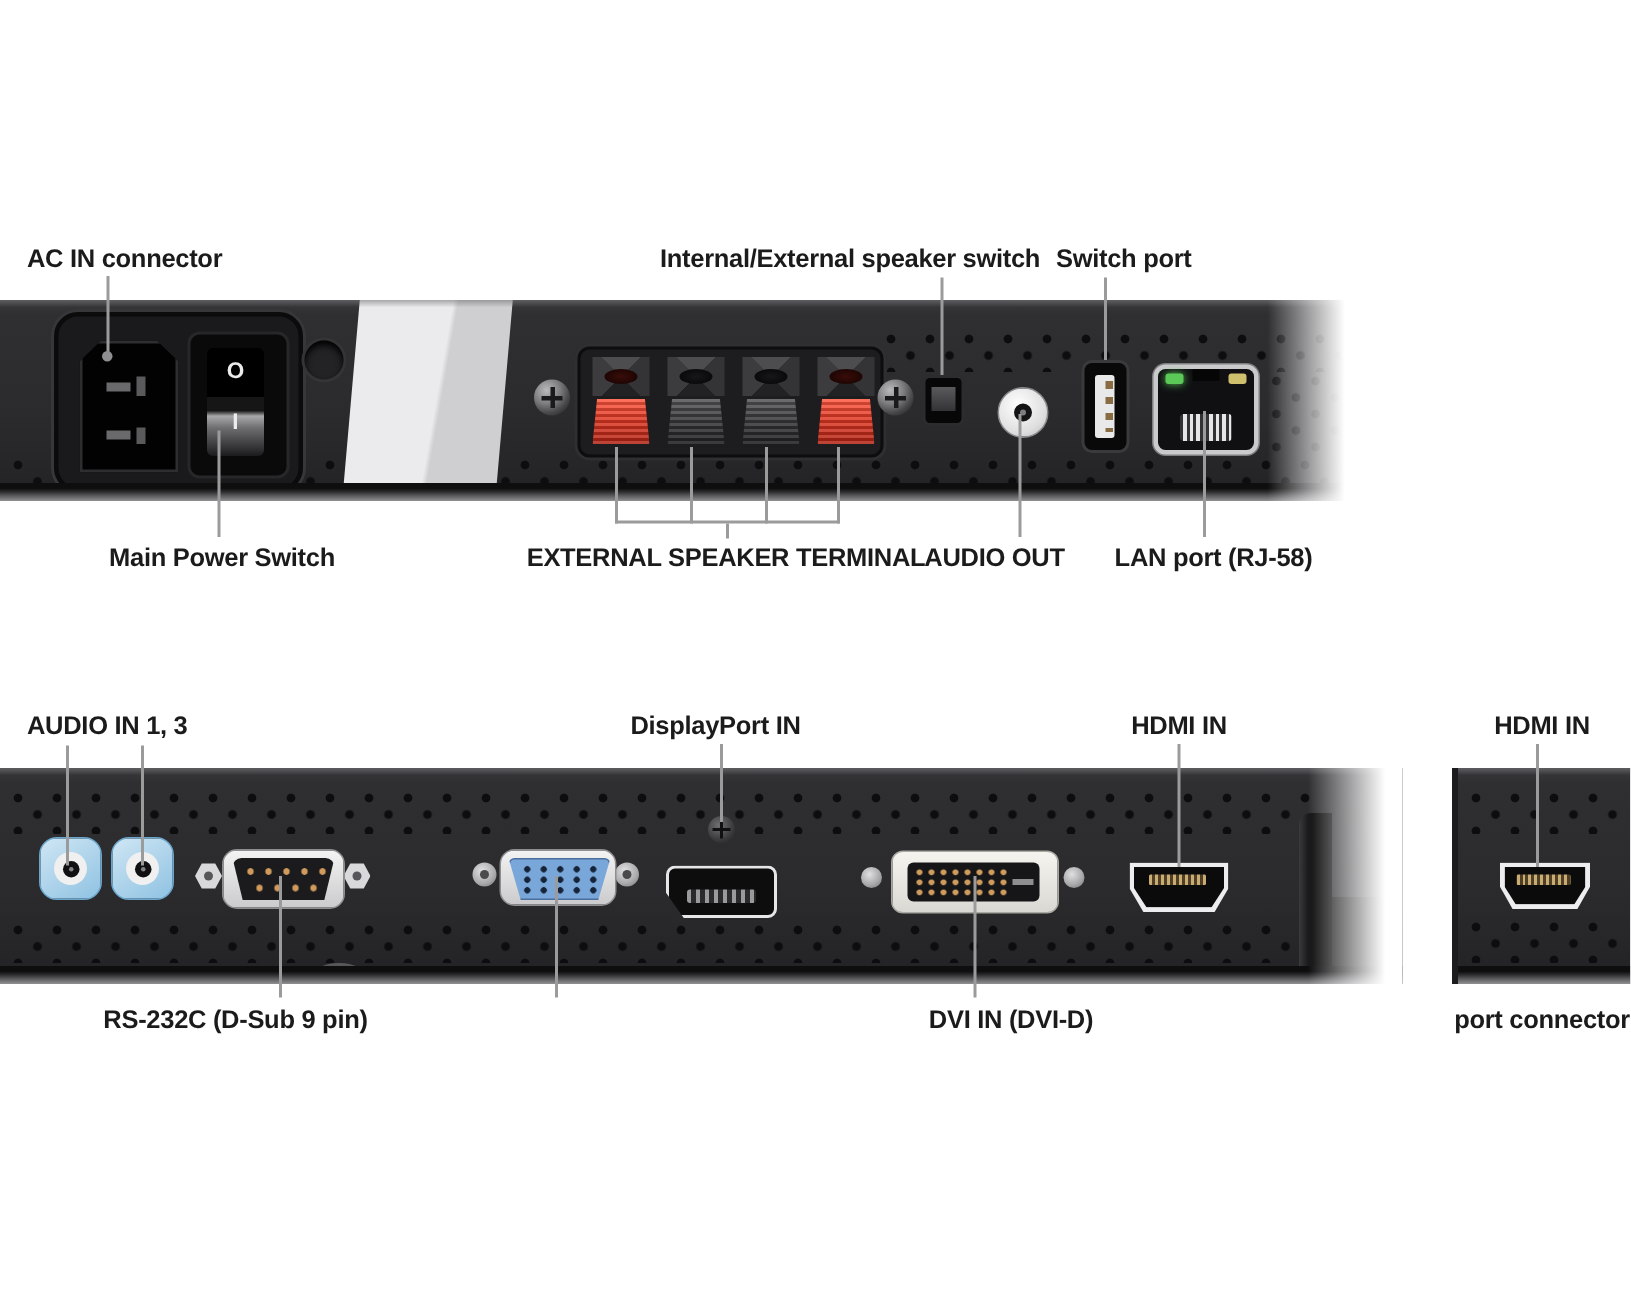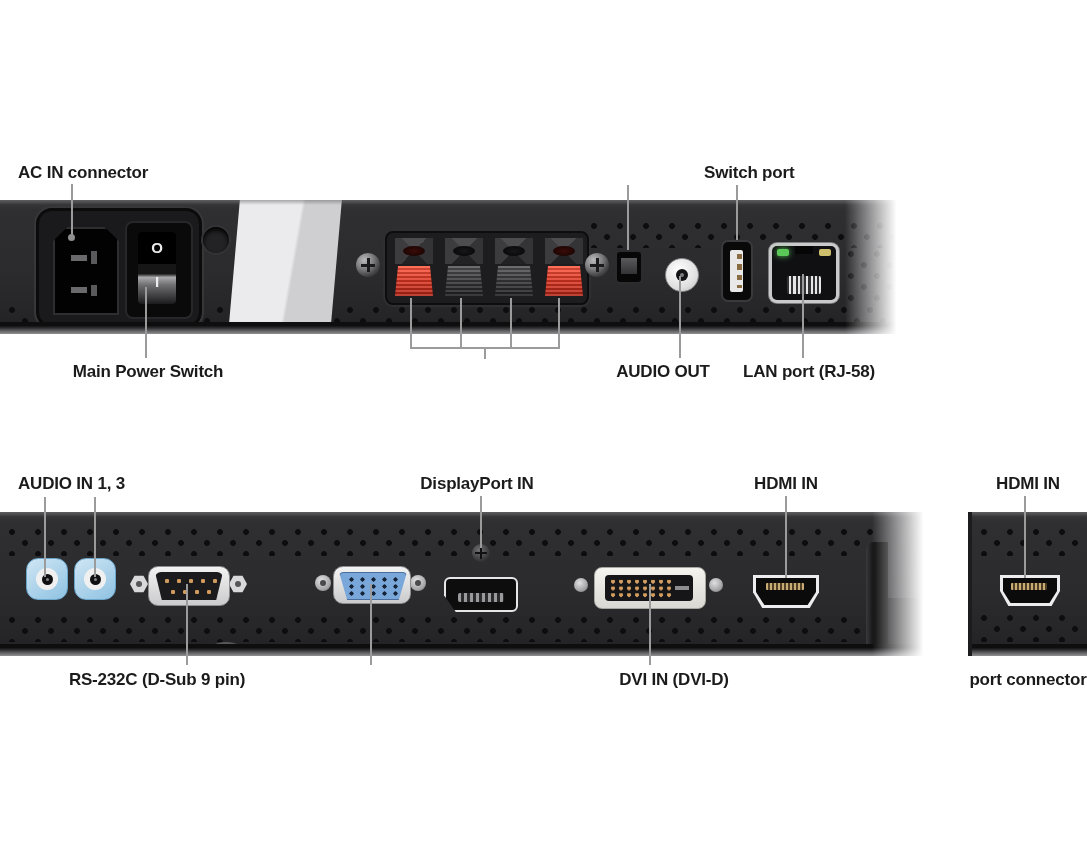--- a/index.html
+++ b/index.html
@@ -58,20 +58,21 @@
     linear-gradient(180deg,#5d5d60,#3d3d40 50%,#232326);}
   .mark{position:absolute;left:0;width:100%;text-align:center;color:#ececec;
     font-weight:bold;font-size:15px;line-height:15px;}
 </style>
 </head>
 <body>
 
 <div id="stage">
 
   <div class="lbl" style="left:18px;top:163px;">AC IN connector</div>
+  <div class="lbl" style="left:440px;top:163px;">Internal/External speaker switch</div>
   <div class="lbl" style="left:704px;top:163px;">Switch port</div>
 
   <div class="ld" style="left:71px;top:184px;height:54px;"></div>
   <div class="lddot" style="left:68px;top:234px;"></div>
   <div class="ld" style="left:627px;top:185px;height:65px;"></div>
   <div class="ld" style="left:736px;top:185px;height:55px;"></div>
 
   <div class="panel" style="left:0;top:200px;width:908px;height:134px;">
     <div class="dots" style="left:6px;top:104px;width:890px;height:24px;"></div>
     <div class="dots" style="left:588px;top:20px;width:306px;height:28px;"></div>
@@ -155,20 +156,21 @@
   <div class="ld" style="left:410px;top:298px;height:51px;"></div>
   <div class="ld" style="left:460px;top:298px;height:51px;"></div>
   <div class="ld" style="left:510px;top:298px;height:51px;"></div>
   <div class="ld" style="left:558px;top:298px;height:51px;"></div>
   <div class="ldh" style="left:410px;top:347px;width:150px;"></div>
   <div class="ld" style="left:484px;top:349px;height:10px;"></div>
   <div class="ld" style="left:679px;top:276px;height:82px;"></div>
   <div class="ld" style="left:802px;top:274px;height:84px;"></div>
 
   <div class="lbl ctr" style="left:148px;top:362px;text-align:center;">Main Power Switch</div>
+  <div class="lbl ctr" style="left:484px;top:362px;">EXTERNAL SPEAKER TERMINAL</div>
   <div class="lbl ctr" style="left:663px;top:362px;">AUDIO OUT</div>
   <div class="lbl ctr" style="left:809px;top:362px;">LAN port (RJ-58)</div>
 
   <div class="lbl" style="left:18px;top:474px;">AUDIO IN 1, 3</div>
   <div class="lbl ctr" style="left:477px;top:474px;">DisplayPort IN</div>
   <div class="lbl ctr" style="left:786px;top:474px;">HDMI IN</div>
   <div class="lbl ctr" style="left:1028px;top:474px;">HDMI IN</div>
 
   <div class="ld" style="left:44px;top:497px;height:80px;"></div>
   <div class="ld" style="left:94px;top:497px;height:80px;"></div>

